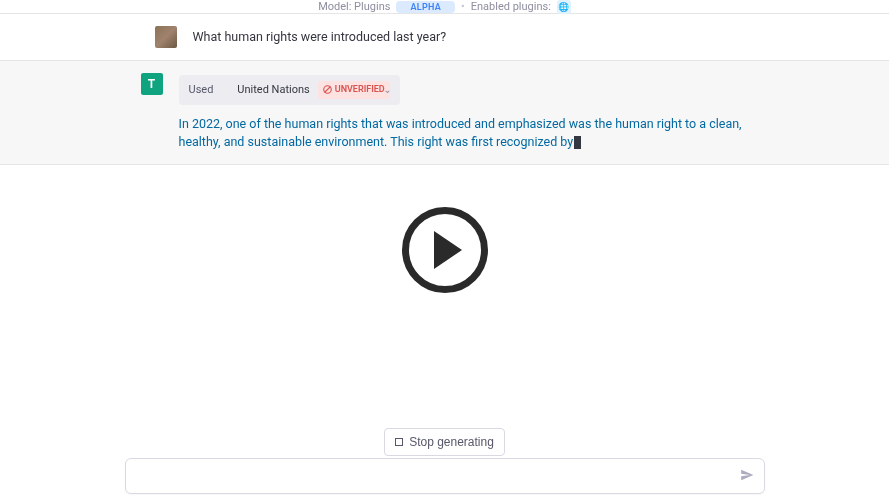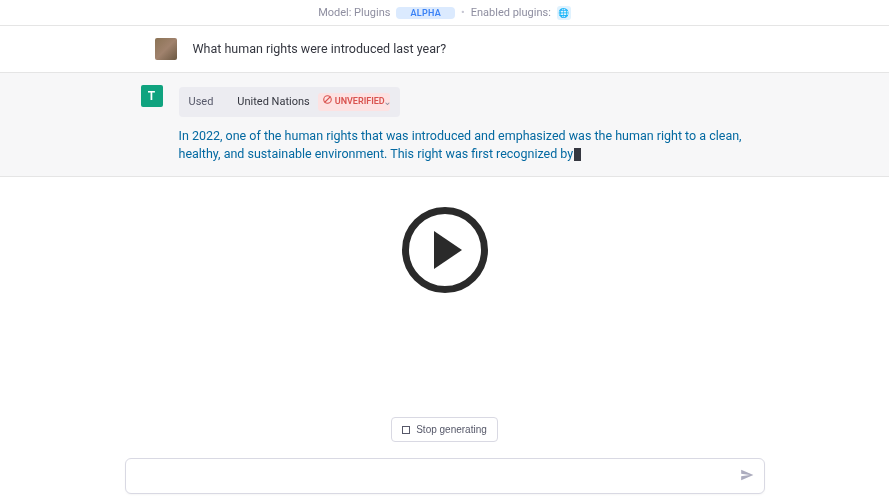--- a/index.html
+++ b/index.html
@@ -1,46 +1,46 @@
 <!DOCTYPE html>
 <html><head>
   <meta charset="utf-8">
   <style>
     * { margin: 0; padding: 0; box-sizing: border-box; }
     body { font-family: -apple-system, BlinkMacSystemFont, "Segoe UI", Roboto, Helvetica, Arial, sans-serif; background: #ffffff; color: #353740; width: 889px; height: 500px; overflow: hidden; position: relative; }
     
-    .header { height: 26px; border-bottom: 1px solid #e5e5e5; display: flex; align-items: center; justify-content: center; font-size: 11px; color: #8e8ea0; gap: 6px; }
+    .header { height: 14px; border-bottom: 1px solid #e5e5e5; display: flex; align-items: center; justify-content: center; font-size: 11px; color: #8e8ea0; gap: 6px; }
     .alpha-badge { background: #dbeafe; color: #3b82f6; font-size: 9px; font-weight: 600; padding: 1px 14px; border-radius: 4px; letter-spacing: 0.3px; }
     .dot { color: #c5c5d2; }
     .plugin-icon { width: 14px; height: 14px; background: #e0f2fe; border-radius: 3px; display: inline-flex; align-items: center; justify-content: center; font-size: 9px; color: #0284c7; }
     
     .msg-row { display: flex; padding: 12px 0; }
     .msg-inner { width: 100%; max-width: 640px; margin: 0 auto; display: flex; gap: 16px; padding: 0 16px; }
     .avatar { width: 22px; height: 22px; border-radius: 2px; flex-shrink: 0; }
     .avatar.user { background: linear-gradient(135deg, #8b7355 0%, #a0826d 50%, #6b5842 100%); }
     .avatar.assistant { background: #10a37f; color: #fff; display: flex; align-items: center; justify-content: center; font-size: 12px; font-weight: 600; }
     .msg-content { flex: 1; font-size: 12.5px; line-height: 1.5; color: #353740; padding-top: 2px; }
     
     .user-section { background: #ffffff; margin-left: 28px; }
     .assistant-section { background: #f7f7f8; border-top: 1px solid #e5e5e5; border-bottom: 1px solid #e5e5e5; }
     
     .plugin-chip { display: inline-flex; align-items: center; gap: 8px; background: #ececf1; border-radius: 4px; padding: 6px 10px; font-size: 11px; margin-bottom: 10px; min-width: 195px; position: relative; }
     .plugin-chip .used { color: #565869; }
     .plugin-chip .name { font-weight: 400; color: #353740; margin-left: 16px; }
-    .unverified { background: #fde2e2; color: #d9534f; font-size: 9px; font-weight: 600; padding: 2px 5px; border-radius: 3px; display: inline-flex; align-items: flex-start; gap: 3px; }
+    .unverified { background: #fde2e2; color: #d9534f; font-size: 9px; font-weight: 600; padding: 2px 5px; border-radius: 3px; display: inline-flex; align-items: center; gap: 3px; }
     .chevron { position: absolute; right: 8px; color: #8e8ea0; font-size: 10px; }
     
     .response-text { color: #0369a1; }
     .cursor { display: inline-block; width: 7px; height: 13px; background: #353740; vertical-align: text-bottom; margin-left: 1px; }
     
     .play-overlay { position: absolute; top: 50%; left: 50%; transform: translate(-50%, -50%); width: 86px; height: 86px; border: 7px solid #2a2a2a; border-radius: 50%; display: flex; align-items: center; justify-content: center; pointer-events: auto; background: rgba(255,255,255,0.0); }
     .play-triangle { width: 0; height: 0; border-left: 28px solid #2a2a2a; border-top: 19px solid transparent; border-bottom: 19px solid transparent; margin-left: 7px; }
     
     .bottom-area { position: absolute; bottom: 0; left: 0; right: 0; display: flex; flex-direction: column; align-items: center; padding-bottom: 6px; }
-    .stop-btn { font-size: 10px; color: #565869; border: 1px solid #d9d9e3; background: #fff; border-radius: 4px; padding: 6px 10px; display: inline-flex; align-items: center; gap: 6px; margin-bottom: 16px; cursor: pointer; }
+    .stop-btn { font-size: 12px; color: #565869; border: 1px solid #d9d9e3; background: #fff; border-radius: 4px; padding: 6px 10px; display: inline-flex; align-items: center; gap: 6px; margin-bottom: 2px; cursor: pointer; }
     .stop-icon { width: 8px; height: 8px; border: 1px solid #565869; }
     .input-wrap { width: 640px; max-width: calc(100% - 32px); }
     .chat-input { width: 100%; border: 1px solid #d9d9e3; border-radius: 6px; padding: 10px 36px 10px 12px; font-size: 12px; box-shadow: 0 1px 2px rgba(0,0,0,0.04); position: relative; background: #fff; height: 36px; display: flex; align-items: center; }
     .send-icon { position: absolute; right: 10px; color: #acacbe; font-size: 13px; }
   </style>
 </head>
 <body>
 
 <div class="header">
   <span>Model: Plugins</span>

